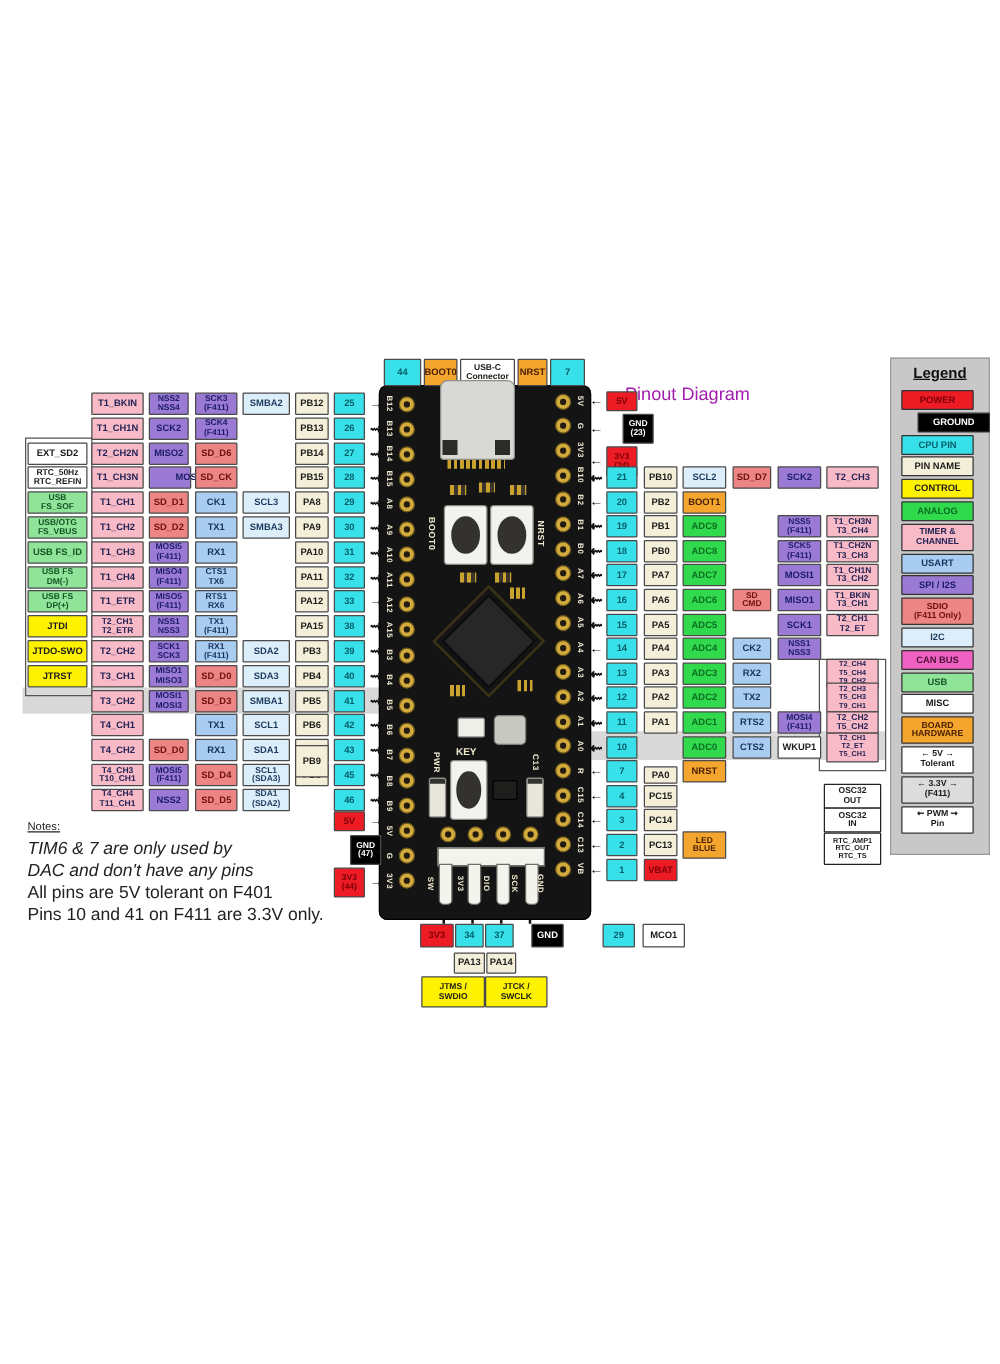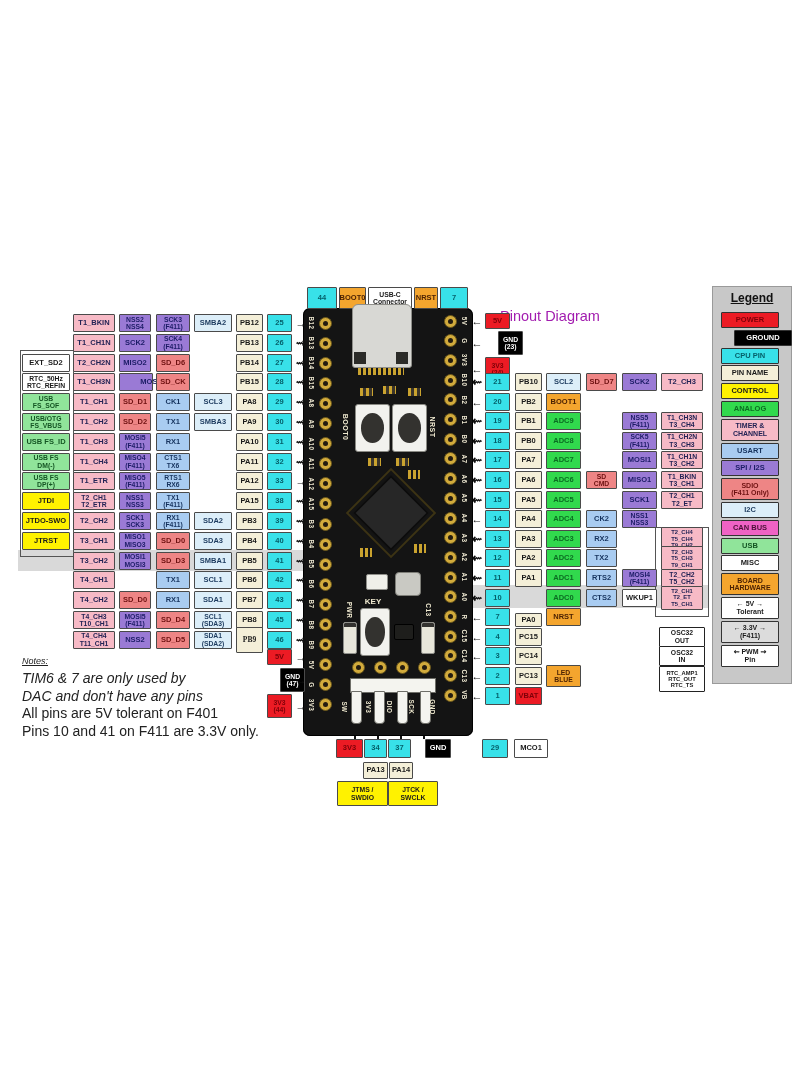--- a/index.html
+++ b/index.html
@@ -41,21 +41,21 @@
   .deco{position:absolute;z-index:4;}
   #title{position:absolute;left:500px;top:282px;width:230px;text-align:center;
          font-size:20px;font-weight:bold;color:#111;z-index:2;}
   #subtitle{position:absolute;left:500px;top:308px;width:230px;text-align:left;
             font-size:14.5px;color:#a21caf;z-index:2;}
   #legend-panel{position:absolute;left:712px;top:286px;width:80px;height:398px;
                 background:#c8c8c8;border:1px solid #9a9a9a;box-sizing:border-box;z-index:2;}
   #legend-heading{position:absolute;left:712px;top:291px;width:80px;text-align:center;
                   font-size:12px;font-weight:bold;text-decoration:underline;color:#111;z-index:3;}
   #notes{position:absolute;left:22px;top:656px;width:260px;z-index:2;color:#222;}
-  #notes .nh{font-size:9px;text-decoration:underline;font-style:italic;margin-bottom:4px;}
+  #notes .nh{font-size:9px;text-decoration:underline;margin-bottom:4px;}
   #notes .nl{font-size:14px;line-height:1.25;}
   #notes .it{font-style:italic;}
 </style>
 </head>
 <body>
 
 <div id="stage">
   <div id="subtitle">Pinout Diagram</div>
 
   <div id="legend-panel"></div>
@@ -216,21 +216,21 @@
 (SDA3)</div>
     <div class="pbox name" style="left: 236px; top: 611px; width: 27px; height: 18px; font-size: 7.5px;">PB8</div>
     <div class="pbox cpu" style="left: 267px; top: 611px; width: 25px; height: 18px; font-size: 7.5px;">45</div>
     <div class="arrow" style="left: 301px; top: 620px; font-size: 12px;">⇝</div>
     <div class="pbox timer" style="left: 73px; top: 630.8px; width: 42px; height: 18px; font-size: 6.8px;">T4_CH4
 T11_CH1</div>
     <div class="pbox spi" style="left: 119px; top: 630.8px; width: 32px; height: 18px; font-size: 7.5px;">NSS2</div>
     <div class="pbox sdio" style="left: 156px; top: 630.8px; width: 34px; height: 18px; font-size: 7.5px;">SD_D5</div>
     <div class="pbox i2c" style="left: 194px; top: 630.8px; width: 38px; height: 18px; font-size: 6.8px;">SDA1
 (SDA2)</div>
-    <div class="pbox name" style="left: 236px; top: 627px; width: 27px; height: 26px; font-size: 7.5px; font-family: Liberation Serif, serif;">PB9</div>
+    <div class="pbox name" style="left: 236px; top: 596px; width: 27px; height: 26px; font-size: 7.5px;">PB9</div>
     <div class="pbox cpu" style="left: 267px; top: 630.8px; width: 25px; height: 18px; font-size: 7.5px;">46</div>
     <div class="arrow" style="left: 301px; top: 639.8px; font-size: 12px;">⇝</div>
     <div class="pbox power" style="left: 267px; top: 649px; width: 25px; height: 16px; font-size: 7.5px;">5V</div>
     <div class="arrow" style="left: 301px; top: 657px; font-size: 11px;">→</div>
     <div class="pbox ground" style="left: 267px; top: 668px; width: 25px; height: 24px; font-size: 6.8px;">GND
 (47)</div>
     <div class="arrow" style="left: 301px; top: 680px; font-size: 11px;">→</div>
     <div class="pbox power" style="left: 267px; top: 694px; width: 25px; height: 24px; font-size: 6.8px;">3V3
 (44)</div>
     <div class="arrow" style="left: 301px; top: 706px; font-size: 11px;">→</div>

